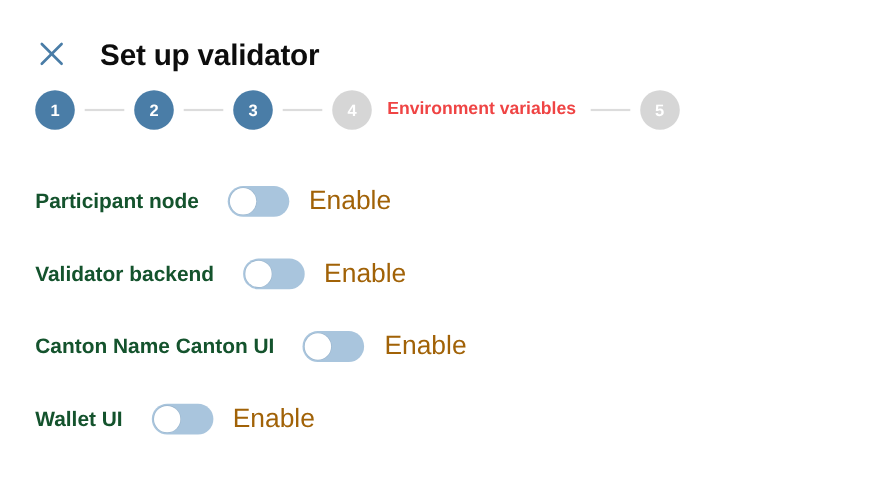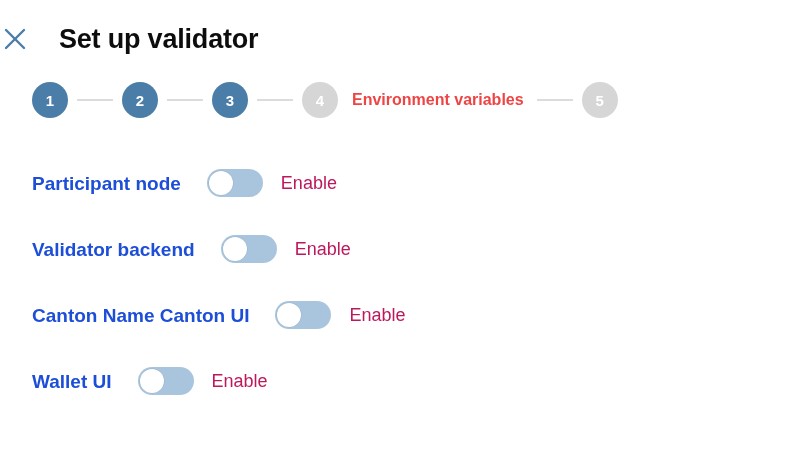--- a/index.html
+++ b/index.html
@@ -22,21 +22,22 @@
     background: #ffffff;
   }
 
   
   .header {
     position: absolute;
     left: 0;
     top: 14px;
     height: 50px;
     display: flex;
-    align-items: center;
+    align-items: flex-end;
+    padding-left: 32px;
   }
   .close-btn {
     width: 30px;
     height: 30px;
     display: flex;
     align-items: center;
     justify-content: center;
     cursor: pointer;
     background: none;
     border: none;
@@ -104,21 +105,21 @@
     width: 740px;
   }
   .option-row {
     height: 66px;
     display: flex;
     align-items: center;
   }
   .option-label {
     font-size: 19px;
     font-weight: bold;
-    color: #1d4ed8;
+    color: #14532d;
     line-height: 1;
     white-space: nowrap;
   }
   .toggle {
     position: relative;
     width: 56px;
     height: 28px;
     border-radius: 14px;
     background: #a9c5dd;
     margin-left: 26px;
@@ -133,23 +134,23 @@
     top: 2px;
     left: 2px;
     width: 24px;
     height: 24px;
     border-radius: 50%;
     background: #ffffff;
     box-shadow: 0 0 0 0.5px rgba(140,165,190,0.55);
   }
 
   .enable-label {
-    font-size: 18px;
+    font-size: 24px;
     font-weight: normal;
-    color: #be185d;
+    color: #a16207;
     margin-left: 18px;
     line-height: 1;
     white-space: nowrap;
   }
 </style>
 </head>
 <body>
 
 <div class="dialog">
 

